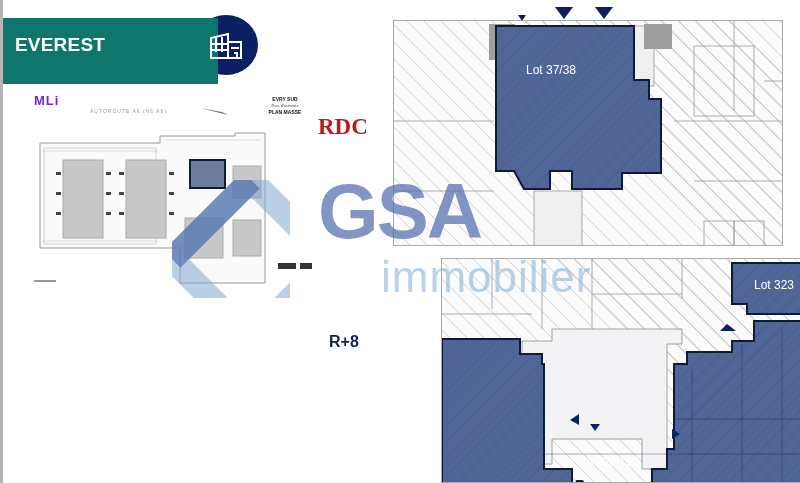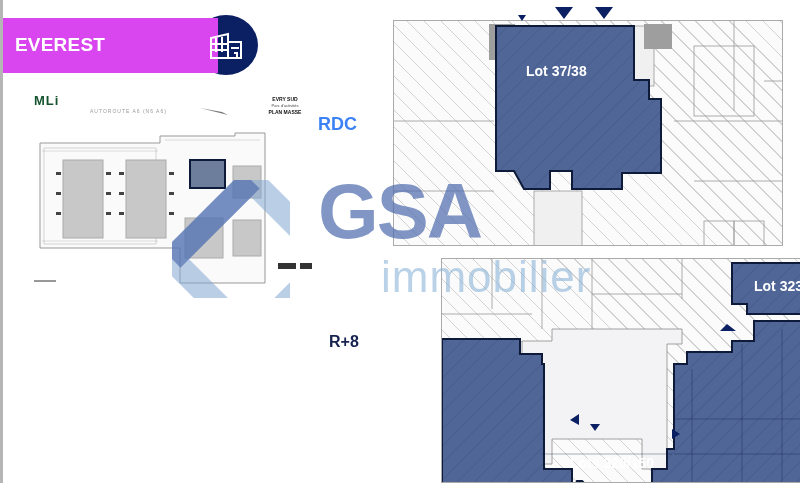--- a/index.html
+++ b/index.html
@@ -3,51 +3,51 @@
 <meta charset="utf-8">
 <style>
   * { box-sizing: border-box; margin: 0; padding: 0; }
   html, body { width: 800px; height: 483px; overflow: hidden; background: #ffffff; }
   body { position: relative; font-family: "Liberation Sans", sans-serif; }
 
   .left-edge { position: absolute; left: 0; top: 0; width: 3px; height: 483px; background: #b5b5b5; }
 
   
   .title-bar {
-    position: absolute; left: 3px; top: 18px; width: 215px; height: 55px;
-    background: #d946ef;
+    position: absolute; left: 3px; top: 18px; width: 215px; height: 66px;
+    background: #0f766e;
   }
   .title-text {
     position: absolute; left: 12px; top: 16px; color: #ffffff;
     font-weight: bold; font-size: 19px; letter-spacing: 0.2px;
   }
   .title-circle {
     position: absolute; left: 194px; top: 15px; width: 64px; height: 60px;
     border-radius: 50%; background: #0b1f63;
   }
   .building-icon { position: absolute; left: 208px; top: 30px; width: 36px; height: 30px; }
 
   
   .site-plan { position: absolute; left: 30px; top: 88px; width: 300px; height: 200px; }
-  .sp-logo { position: absolute; left: 4px; top: 5px; font-size: 13px; color: #14532d; letter-spacing: 1px; font-weight: bold; }
+  .sp-logo { position: absolute; left: 4px; top: 5px; font-size: 13px; color: #6d28d9; letter-spacing: 1px; font-weight: bold; }
   .sp-road-label { position: absolute; left: 60px; top: 20px; font-size: 5px; color: #999; letter-spacing: 1px; }
   .sp-legend { position: absolute; left: 225px; top: 8px; width: 60px; text-align: center; font-size: 4px; color: #444; line-height: 6px; }
   .sp-legend b { font-size: 5px; color: #111; }
-  .rdc-label { position: absolute; left: 318px; top: 114px; font-size: 18px; font-weight: bold; color: #3b82f6; }
+  .rdc-label { position: absolute; left: 318px; top: 114px; font-size: 23px; font-weight: bold; color: #b91c1c; font-family: Liberation Serif, serif; }
   .r1-label { position: absolute; left: 329px; top: 333px; font-size: 16px; font-weight: bold; color: #16224f; }
 
   
   .plan { position: absolute; overflow: hidden; background: #fff; }
   .hatch {
     background-color: #fbfbfb;
     background-image: repeating-linear-gradient(45deg, transparent 0 11px, #d2d2d2 11px 12px);
   }
   .rdc-plan { left: 393px; top: 20px; width: 390px; height: 226px; border: 1px solid #aaa; }
   .r1-plan { left: 393px; top: 258px; width: 390px; height: 225px; border: 1px solid #aaa; margin-left: 48px; }
-  .lot-label { position: absolute; color: #ffffff; font-weight: bold; font-size: 14px; white-space: nowrap; }
+  .lot-label { position: absolute; color: #ffffff; font-weight: normal; font-size: 12px; white-space: nowrap; }
 
   .arrow-down { position: absolute; width: 0; height: 0; border-left: 9px solid transparent; border-right: 9px solid transparent; border-top: 12px solid #0b1f63; }
   .arrow-small { position: absolute; width: 0; height: 0; border-left: 4px solid transparent; border-right: 4px solid transparent; border-top: 6px solid #0b1f63; }
 
   .gray-block { position: absolute; background: #9e9e9e; }
 
   
   .wm-diamond { position: absolute; left: 182px; top: 188px; width: 88px; height: 88px; transform: rotate(45deg); }
   .wm-gsa { position: absolute; left: 318px; top: 166px; font-size: 78px; font-weight: bold; color: rgba(80,110,175,0.72); letter-spacing: -2px; text-align: center; }
   .wm-immo { position: absolute; left: 381px; top: 252px; font-size: 44px; color: rgba(140,180,215,0.6); letter-spacing: 1px; }

